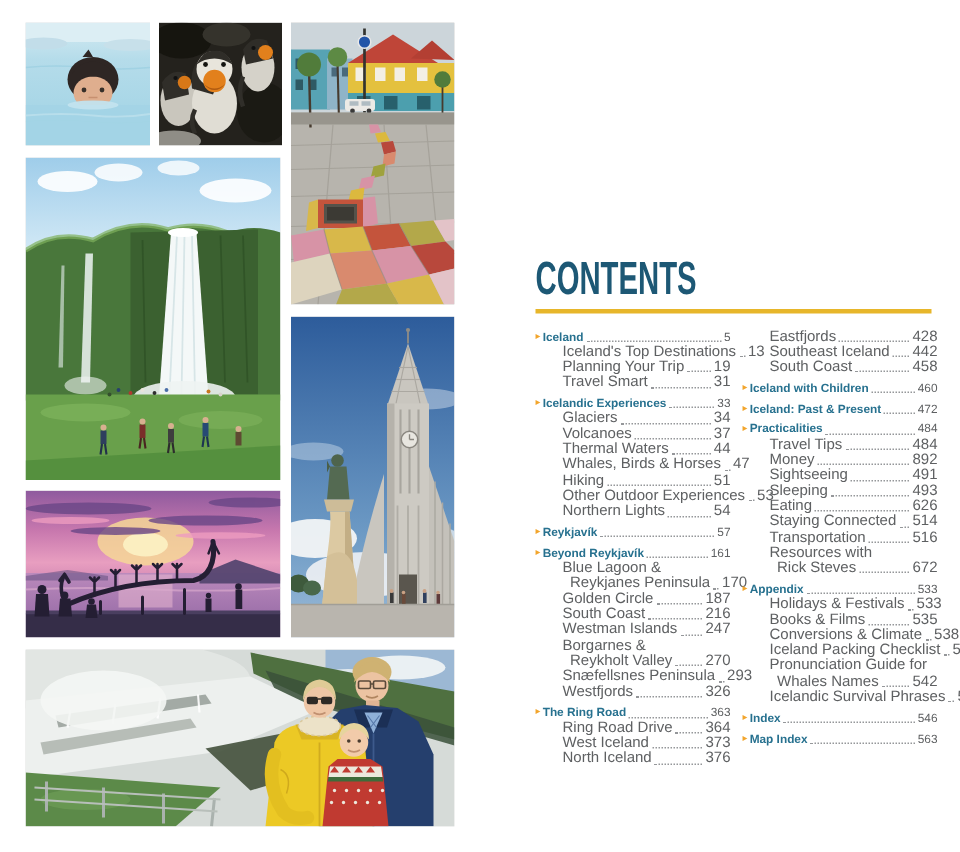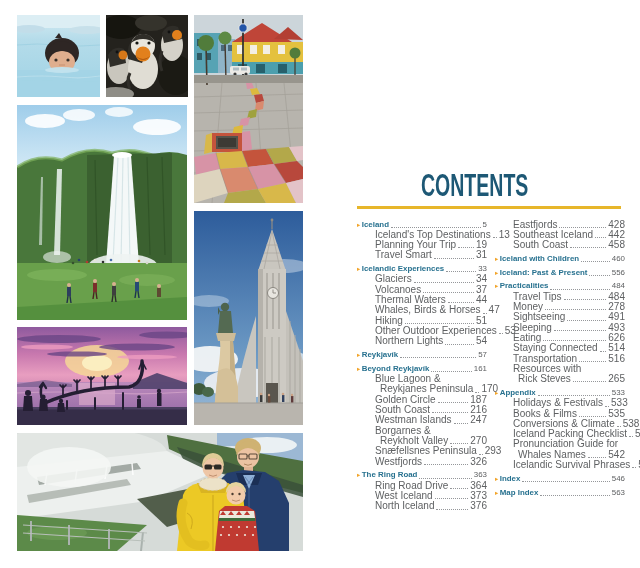--- a/index.html
+++ b/index.html
@@ -6,21 +6,21 @@
   body{
     width:640px;height:568px;position:relative;overflow:hidden;
     background:#ffffff;
     font-family:"Liberation Sans", sans-serif;
     -webkit-font-smoothing:antialiased;
   }
   .photo{position:absolute;overflow:hidden;background:#e8e8e8;}
   .photo svg{display:block;width:100%;height:100%;}
 
   
-  .toc{position:absolute;left:357px;top:171px;width:272px;text-align:right;}
+  .toc{position:absolute;left:357px;top:171px;width:272px;}
   .toc-title{
     margin:0;line-height:30px;font-size:31px;font-weight:bold;
     color:#1d5875;white-space:nowrap;letter-spacing:0px;
     transform:scaleX(0.63);transform-origin:left center;
   }
   .toc-rule{height:2.5px;width:264px;background:#e7b62a;margin-top:5px;}
   .toc-cols{display:flex;gap:8px;margin-top:11px;}
   .toc-col{width:130px;}
 
   .row{display:flex;align-items:flex-end;font-size:10px;line-height:10.3px;color:#5e6062;}
@@ -668,37 +668,37 @@
         <div class="row section">
           <span class="arrow">▸</span>
           <span class="lab">Iceland with Children</span>
           <span class="leader"></span>
           <span class="pg">460</span>
         </div>
         <div class="row section">
           <span class="arrow">▸</span>
           <span class="lab">Iceland: Past &amp; Present</span>
           <span class="leader"></span>
-          <span class="pg">556</span>
+          <span class="pg">472</span>
         </div>
         <div class="row section">
           <span class="arrow">▸</span>
           <span class="lab">Practicalities</span>
           <span class="leader"></span>
           <span class="pg">484</span>
         </div>
         <div class="row sub">
           <span class="lab">Travel Tips</span>
           <span class="leader"></span>
           <span class="pg">484</span>
         </div>
         <div class="row sub">
           <span class="lab">Money</span>
           <span class="leader"></span>
-          <span class="pg">278</span>
+          <span class="pg">892</span>
         </div>
         <div class="row sub">
           <span class="lab">Sightseeing</span>
           <span class="leader"></span>
           <span class="pg">491</span>
         </div>
         <div class="row sub">
           <span class="lab">Sleeping</span>
           <span class="leader"></span>
           <span class="pg">493</span>
@@ -717,21 +717,21 @@
           <span class="lab">Transportation</span>
           <span class="leader"></span>
           <span class="pg">516</span>
         </div>
         <div class="row wrap1">
           <span class="lab">Resources with</span>
         </div>
         <div class="row wrap2">
           <span class="lab">Rick Steves</span>
           <span class="leader"></span>
-          <span class="pg">265</span>
+          <span class="pg">672</span>
         </div>
         <div class="row section">
           <span class="arrow">▸</span>
           <span class="lab">Appendix</span>
           <span class="leader"></span>
           <span class="pg">533</span>
         </div>
         <div class="row sub">
           <span class="lab">Holidays &amp; Festivals</span>
           <span class="leader"></span>

